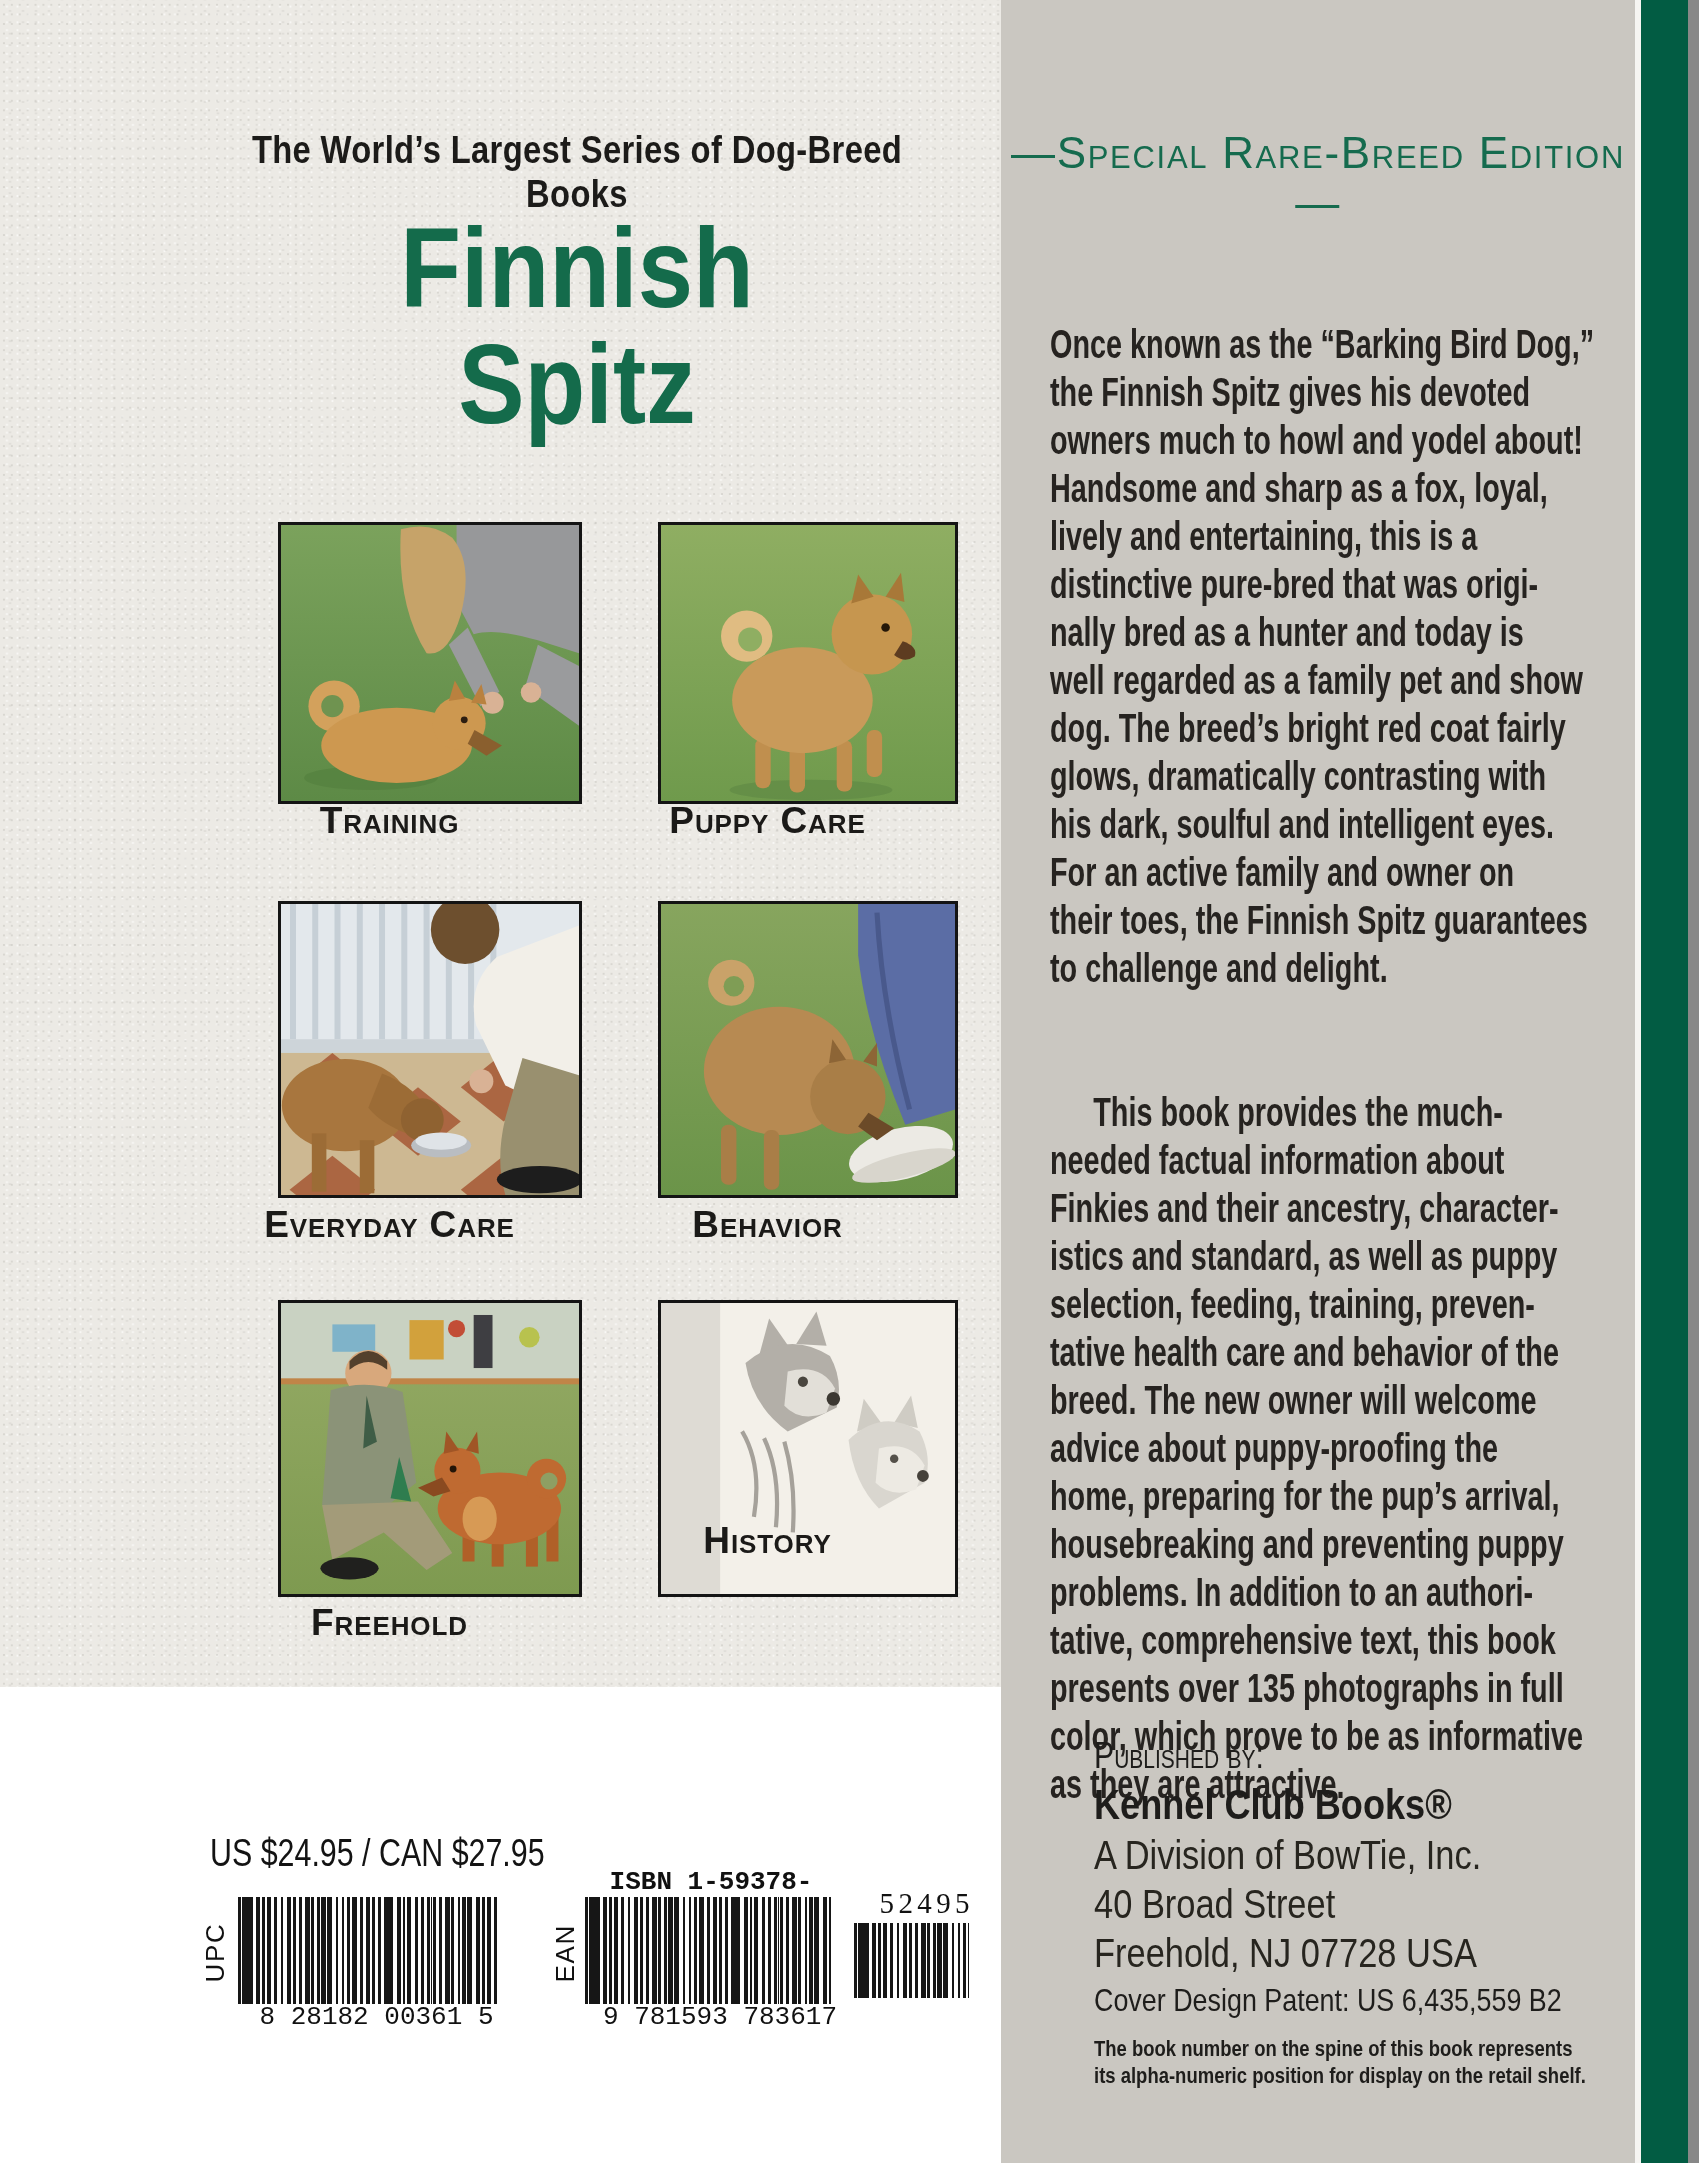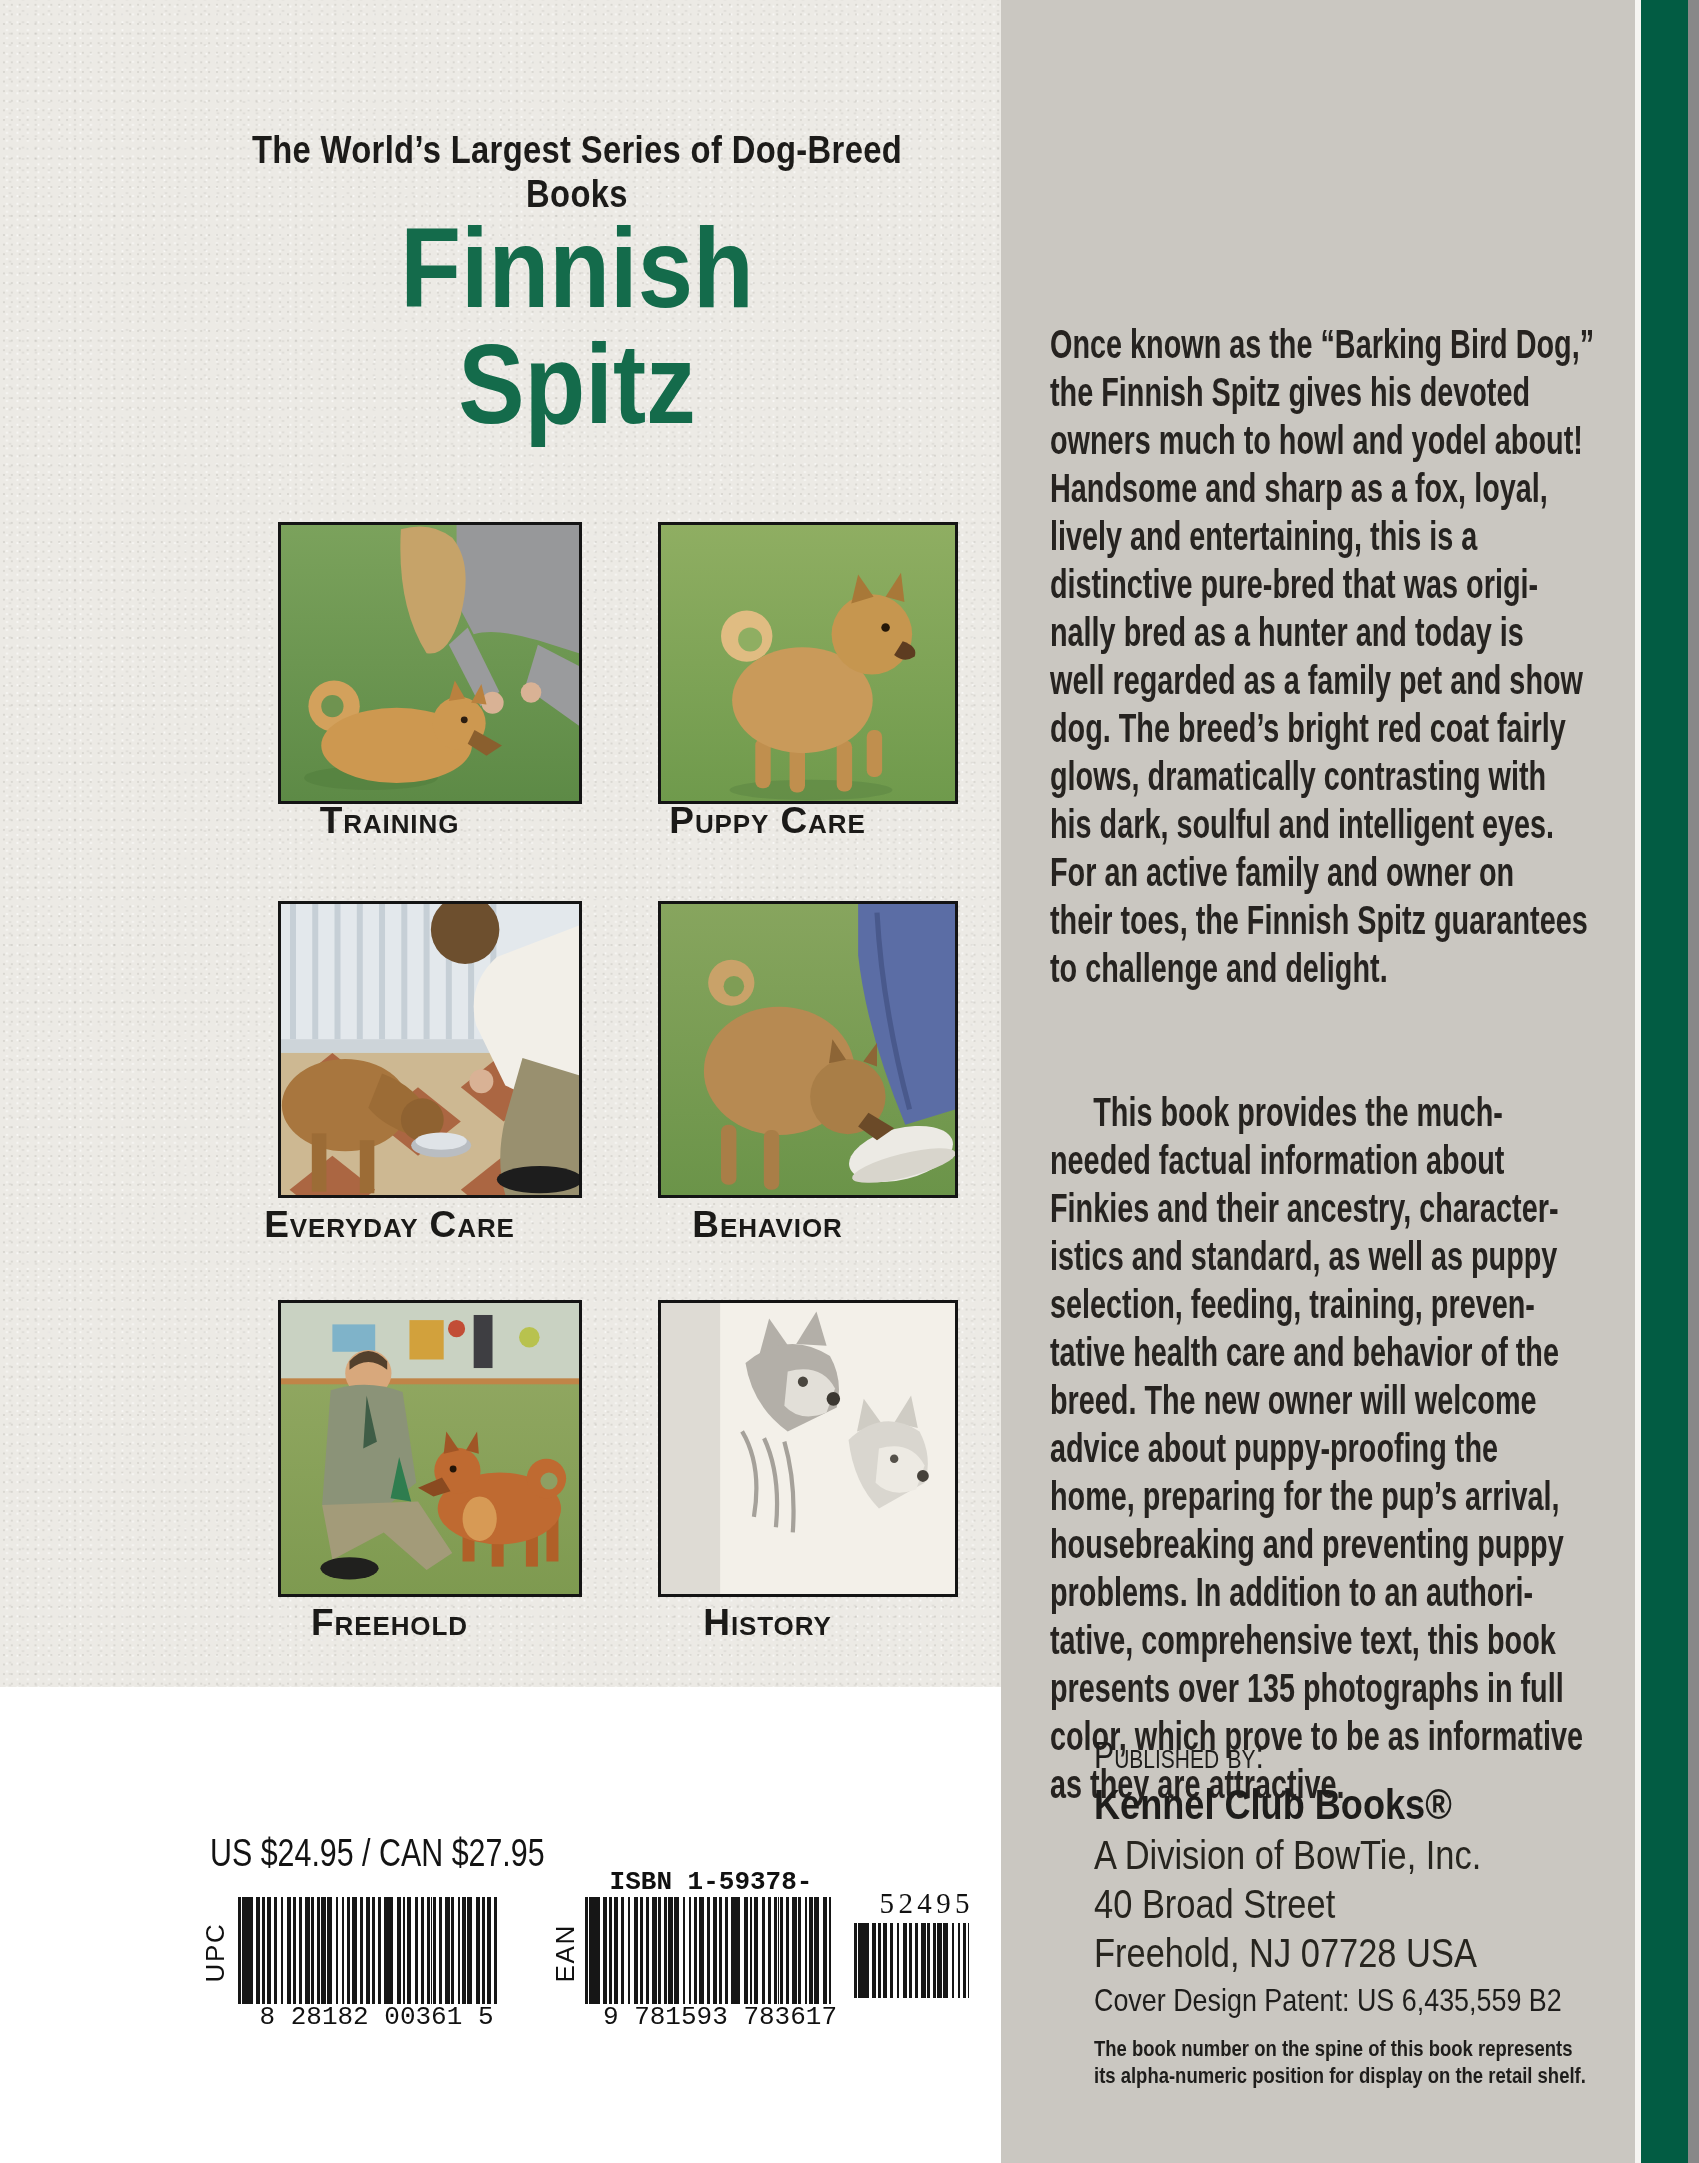--- a/index.html
+++ b/index.html
@@ -34,21 +34,21 @@
   .p5{left:238px;top:1286px;width:304px;height:297px}
   .p6{left:618px;top:1286px;width:300px;height:297px}
 
   .caption{position:absolute;text-align:center;font-weight:bold;font-variant:small-caps;
     font-size:37px;color:#1b1a18;letter-spacing:0.9px;}
   .c1{left:220px;top:800px;width:339px}
   .c2{left:600px;top:800px;width:335px}
   .c3{left:220px;top:1204px;width:339px}
   .c4{left:600px;top:1204px;width:335px}
   .c5{left:220px;top:1602px;width:339px}
-  .c6{left:600px;top:1602px;width:335px}
+  .c6{left:600px;top:1520px;width:335px}
 
   
   .edition-heading{position:absolute;left:1001px;top:128px;width:634px;text-align:center;
     font-variant:small-caps;font-size:44px;font-weight:400;color:#156b4e;letter-spacing:1.7px;}
   .body-copy{position:absolute;left:1050px;top:224px;width:838px;
     font-size:40px;line-height:48px;font-weight:bold;color:#262320;
     white-space:pre;transform:scaleX(.72);transform-origin:0 0;}
   .publisher{position:absolute;left:1094px;top:1735px;width:681px;
     transform:scaleX(.84);transform-origin:0 0;color:#1e1d1b;}
   .pub-by{font-variant:small-caps;font-size:36px;line-height:42px;}
@@ -267,20 +267,21 @@
     </svg>
   </figure>
 
   <div class="caption c1">Training</div>
   <div class="caption c2">Puppy Care</div>
   <div class="caption c3">Everyday Care</div>
   <div class="caption c4">Behavior</div>
   <div class="caption c5">Freehold</div>
   <div class="caption c6">History</div>
 
+  <div class="edition-heading">—Special Rare-Breed Edition—</div>
 
   <div class="body-copy">
     <div>Once known as the “Barking Bird Dog,”
 the Finnish Spitz gives his devoted
 owners much to howl and yodel about!
 Handsome and sharp as a fox, loyal,
 lively and entertaining, this is a
 distinctive pure-bred that was origi-
 nally bred as a hunter and today is
 well regarded as a family pet and show

